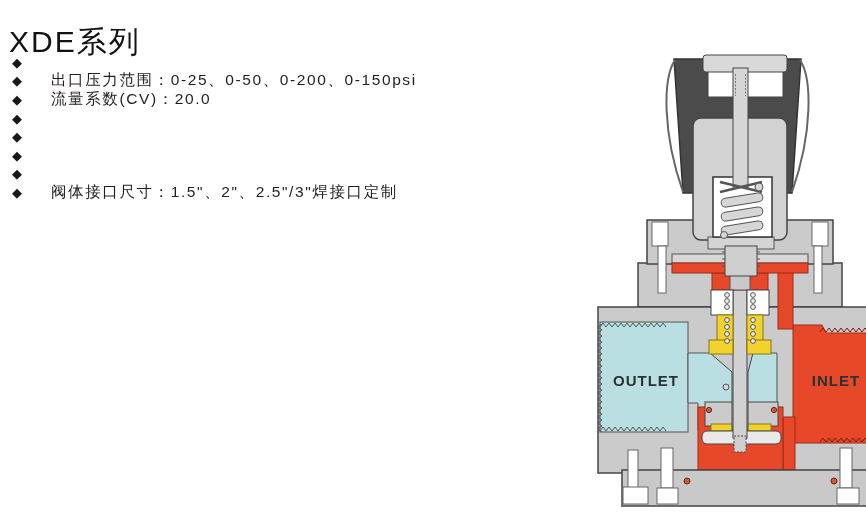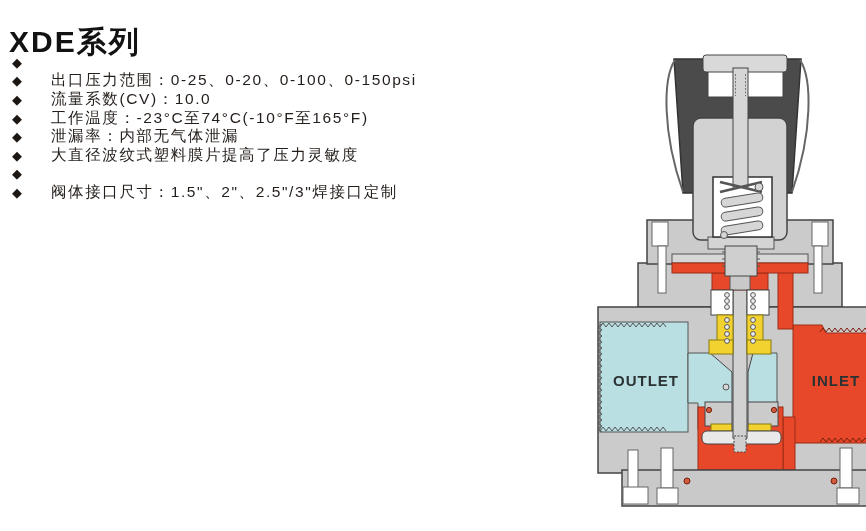--- a/index.html
+++ b/index.html
@@ -3,21 +3,21 @@
 <meta charset="utf-8">
 <title>XDE系列</title>
 <style>
   html,body{margin:0;padding:0;}
   body{
     width:866px;height:531px;position:relative;overflow:hidden;background:#ffffff;
     font-family:"Liberation Sans","DejaVu Sans",sans-serif;
   }
   .page-title{
     position:absolute;left:9px;top:2px;
-    font-size:30px;font-weight:bold;color:#121212;letter-spacing:2px;
+    font-size:30px;font-weight:normal;color:#121212;letter-spacing:2px;
   }
   ul.features{position:absolute;left:9px;top:53px;margin:0;padding:0;list-style:none;}
   li.feat{
     display:flex;align-items:center;height:18.6px;white-space:nowrap;
     color:#241e1b;font-size:15.5px;letter-spacing:1.6px;
   }
   .diamond{
     width:39px;flex:0 0 39px;font-size:13px;letter-spacing:0;
     color:#1d1713;padding-left:3px;
   }
@@ -31,37 +31,34 @@
 <body>
 
 <h1 class="page-title">XDE系列</h1>
 
 <ul class="features">
   <li class="feat">
       <span class="diamond">◆</span>
     </li>
   <li class="feat">
       <span class="diamond">◆</span>
-      <span>出口压力范围：0-25、0-20、0-100、0-150psi</span>
+      <span>出口压力范围：0-25、0-50、0-200、0-150psi</span>
     </li>
   <li class="feat">
       <span class="diamond">◆</span>
-      <span>流量系数(CV)：10.0</span>
+      <span>流量系数(CV)：20.0</span>
     </li>
   <li class="feat">
       <span class="diamond">◆</span>
-      <span>工作温度：-23°C至74°C(-10°F至165°F)</span>
     </li>
   <li class="feat">
       <span class="diamond">◆</span>
-      <span>泄漏率：内部无气体泄漏</span>
     </li>
   <li class="feat">
       <span class="diamond">◆</span>
-      <span>大直径波纹式塑料膜片提高了压力灵敏度</span>
     </li>
   <li class="feat">
       <span class="diamond">◆</span>
     </li>
   <li class="feat">
       <span class="diamond">◆</span>
       <span>阀体接口尺寸：1.5"、2"、2.5"/3"焊接口定制</span>
     </li>
 </ul>
 

